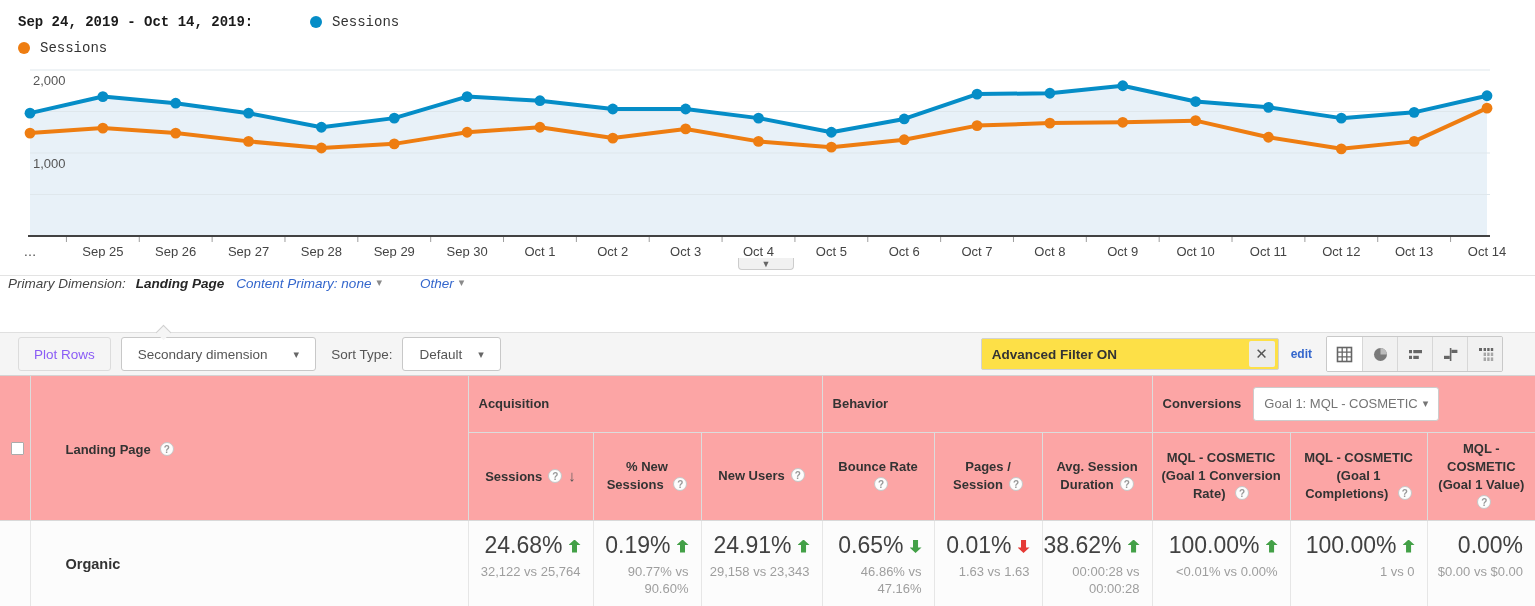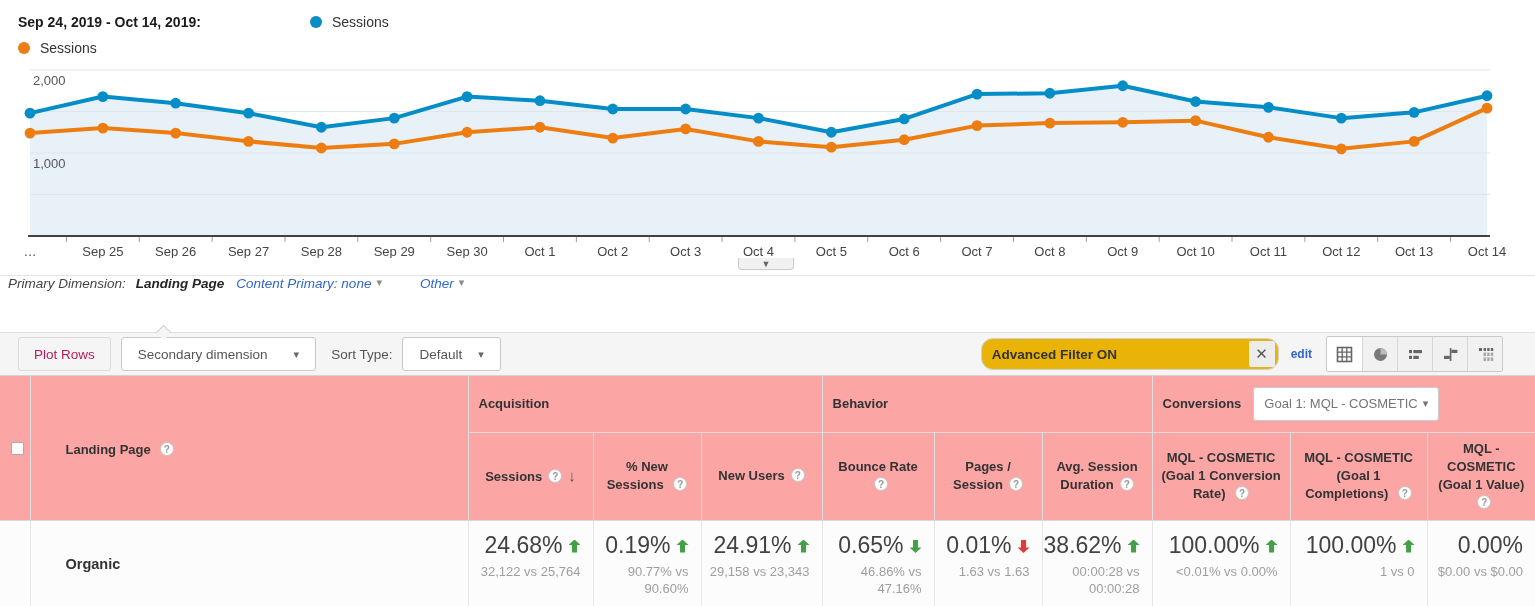--- a/index.html
+++ b/index.html
@@ -1,20 +1,20 @@
 <!DOCTYPE html>
 <html><head>
 <meta charset="utf-8">
 <style>
   * { margin:0; padding:0; box-sizing:border-box; }
   html,body { width:1535px; height:606px; overflow:hidden; background:#fff;
     font-family:"Liberation Sans","DejaVu Sans",sans-serif; color:#333; }
 
   
-  .legend { height:62px; padding:9px 0 0 18px; }
+  .legend { height:62px; padding:9px 0 0 18px;font-family:Liberation Mono, monospace; }
   .legend-row { display:flex; align-items:center; height:26px; }
   .legend-range { display:inline-block; width:292px; font-weight:bold; font-size:14px; color:#1b1b1b; }
   .legend-dot { width:12px; height:12px; border-radius:50%; display:inline-block; }
   .legend-series { margin-left:10px; font-size:14px; color:#333; }
 
   
   .chart-wrap { position:relative; height:214px; border-bottom:1px solid #e3e3e3; }
   .chart-toggle-tab { position:absolute; left:738px; top:196px; width:56px; height:12px;
     background:#f1f1f1; border:1px solid #cccccc; border-top:none; border-radius:0 0 4px 4px;
     display:flex; align-items:center; justify-content:center; font-size:9px; color:#666; line-height:8px; }
@@ -27,27 +27,27 @@
   .dim-cg { margin-left:12px; }
   .dim-other { margin-left:38px; }
   .caret { color:#8a8a8a; font-size:11px; margin-left:5px; }
   .dim-notch { position:absolute; left:158px; bottom:-6px; width:11px; height:11px; background:#f5f5f5;
     border-top:1px solid #cfcfcf; border-left:1px solid #cfcfcf; transform:rotate(45deg); z-index:5; }
 
   
   .toolbar { height:44px; background:#f5f5f5; border-top:1px solid #e0e0e0; border-bottom:1px solid #d4d4d4;
     display:flex; align-items:center; padding:0 32px 0 18px; }
   .btn { height:34px; display:inline-flex; align-items:center; border-radius:3px; font-size:13.5px; }
-  .btn-disabled { padding:0 15px; border:1px solid #dcdcdc; color:#be185d; background:transparent; }
+  .btn-disabled { padding:0 15px; border:1px solid #dcdcdc; color:#8b5cf6; background:transparent; }
   .btn-white { padding:0 16px; border:1px solid #c8c8c8; background:#fff; color:#555; margin-left:10px; }
   .btn-white .caret { margin-left:26px; color:#666; }
   .btn-sm .caret { margin-left:16px; }
   .sort-label { margin-left:15px; color:#555; font-size:13.5px; }
   .tb-spacer { flex:1; }
-  .filter-box { width:298px; height:32px; background:#eab308; border:1px solid #d2d2d2; border-radius:12px;
+  .filter-box { width:298px; height:32px; background:#fde047; border:1px solid #d2d2d2; border-radius:2px;
     display:flex; align-items:center; }
   .filter-text { flex:1; padding-left:10px; font-weight:bold; font-size:13.5px; color:#333; }
   .filter-close { width:26px; height:26px; margin-right:3px; background:#ececec; border-radius:2px;
     display:flex; align-items:center; justify-content:center; color:#555; font-size:15px; font-weight:bold; cursor:pointer; }
   .edit-link { margin:0 14px 0 12px; font-weight:bold; font-size:12px; color:#3366cc; cursor:pointer; }
   .view-group { display:flex; border:1px solid #c9c9c9; border-radius:2px; overflow:hidden; }
   .view-btn { width:35px; height:34px; background:#f1f1f1; display:flex; align-items:center; justify-content:center;
     border-left:1px solid #d7d7d7; cursor:pointer; }
   .view-btn:first-child { border-left:none; }
   .view-btn.active { background:#ffffff; }

